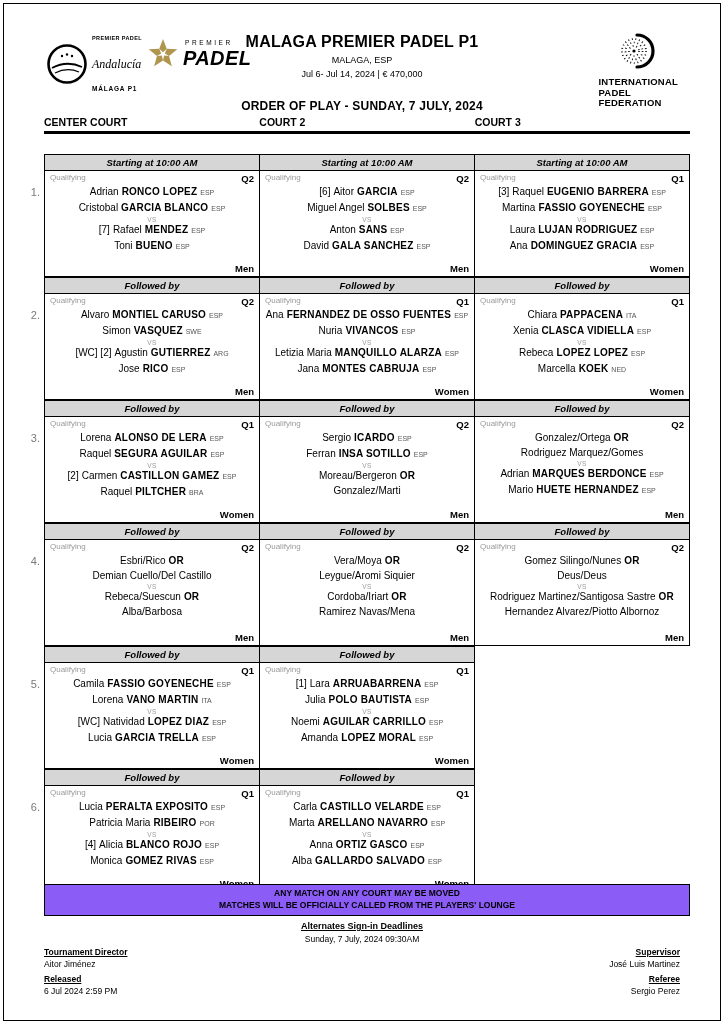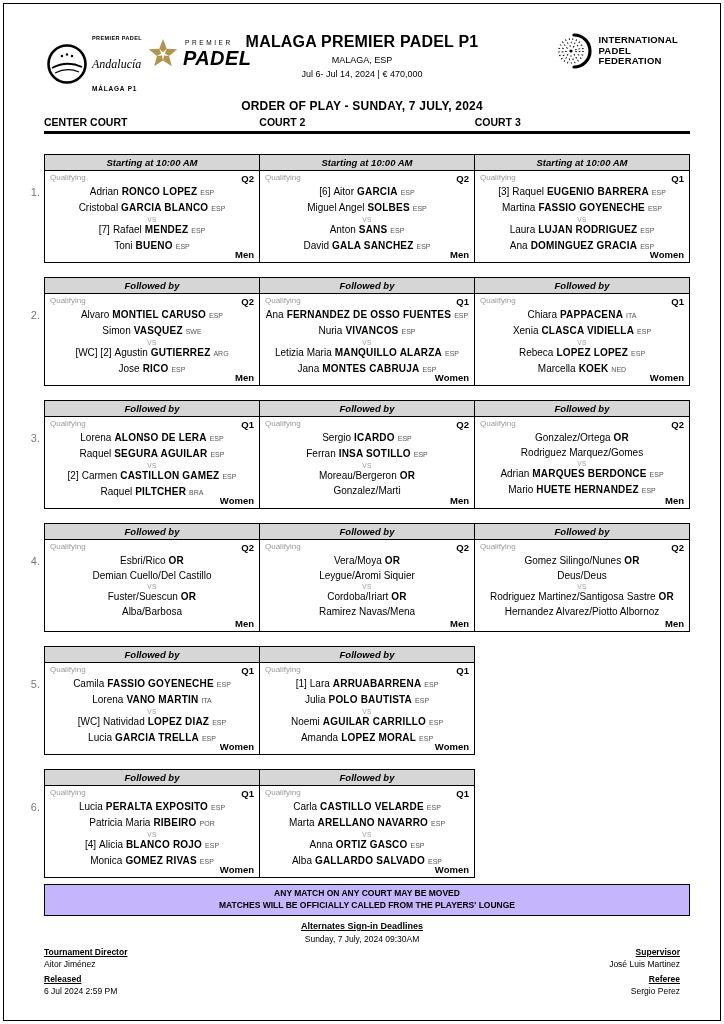--- a/index.html
+++ b/index.html
@@ -13,47 +13,47 @@
   .anda-l1 { font-size:5.5px; font-weight:bold; letter-spacing:0.4px; }
   .anda-l2 { font-family:"Liberation Serif", serif; font-style:italic; font-size:12px; margin:16px 0; }
   .anda-l3 { font-size:6.5px; font-weight:bold; letter-spacing:0.8px; }
   .logo-premier { position:absolute; left:148px; top:38px; display:flex; align-items:center; gap:5px; }
   .pp1 { font-size:6.5px; letter-spacing:2.6px; font-weight:500; margin-left:2px; }
   .pp2 { font-size:20px; font-weight:800; font-style:italic; letter-spacing:0.4px; margin-top:1px; }
   .title-block { position:absolute; left:50%; transform:translateX(-50%); top:33px; width:340px; text-align:center; }
   .main-title { font-size:16px; font-weight:bold; letter-spacing:0.2px; }
   .sub-title { font-size:9px; margin-top:4px;text-align:center; }
   .dates-line { font-size:9px; margin-top:4px; }
-  .logo-ipf { position:absolute; right:46px; top:31px; display:flex; align-items:center; gap:6px; }
+  .logo-ipf { position:absolute; right:46px; top:31px; display:flex; align-items:center; gap:6px;flex-direction:column; }
   .ipf-text { font-size:9.5px; font-weight:bold; line-height:10.5px; letter-spacing:0.2px; }
 
   .order-title { position:absolute; top:99px; left:0; width:100%; text-align:center; font-size:12px; font-weight:bold; letter-spacing:0.2px; }
 
   
   .court-names { position:absolute; top:116px; left:44px; width:646px; display:flex; }
   .court-name { flex:1; font-size:10.5px; font-weight:bold; }
   .grid { position:absolute; top:131px; left:44px; width:646px; display:flex; align-items:flex-start; border-top:3px solid #000; }
   .court-col { flex:1; min-width:0;margin-top:20px; }
   .court-col + .court-col { margin-left:-1px; }
   .match-cell { height:123px; }
   .slot-header { height:17px; background:#d6d6d6; border:1px solid #000; text-align:center; font-size:9.5px; font-weight:bold; font-style:italic; line-height:15px; }
-  .match-box { position:relative; height:92px; border:1px solid #000; border-top:none; background:#fff; }
+  .match-box { position:relative; height:106px; border:1px solid #000; border-top:none; background:#fff; }
   .match-meta { display:flex; justify-content:space-between; padding:2px 5px 0 5px; }
   .stage { font-size:8px; color:#9a9a9a; }
   .round { font-size:9.5px; font-weight:bold; }
   .players { margin-top:1px; }
   .player-line { display:flex; justify-content:center; align-items:baseline; gap:3px; font-size:10px; line-height:14.5px; white-space:nowrap; }
   .player-line .last { font-weight:bold; letter-spacing:0.2px; }
   .player-line .cc { font-size:7px; color:#555; }
   .vs { text-align:center; font-size:6.5px; line-height:7px; color:#9a9a9a; text-transform:uppercase; letter-spacing:0.5px; }
   .gender { position:absolute; right:5px; bottom:2px; font-size:9.5px; font-weight:bold; }
   .row-num { position:absolute; left:22px; width:18px; text-align:right; font-size:11px; color:#7a7a7a; }
 
   
-  .notice { position:absolute; top:884px; left:44px; width:646px; background:#c4b5fd; border:1.5px solid #000; text-align:center; font-size:8.5px; font-weight:bold; padding:3px 0 4px 0; line-height:11.5px; }
+  .notice { position:absolute; top:884px; left:44px; width:646px; background:#8b5cf6; border:1.5px solid #000; text-align:center; font-size:8.5px; font-weight:bold; padding:3px 0 4px 0; line-height:11.5px; }
   .alt-title { position:absolute; top:921px; left:0; width:100%; text-align:center; font-size:9px; font-weight:bold; text-decoration:underline; }
   .alt-value { position:absolute; top:934px; left:0; width:100%; text-align:center; font-size:8.5px; }
   .credits-left { position:absolute; left:44px; top:946px; font-size:8.5px; line-height:12px; }
   .credits-right { position:absolute; right:44px; top:946px; font-size:8.5px; line-height:12px; text-align:right; }
   .cred-label { font-weight:bold; text-decoration:underline; }
   .cred-value { margin-bottom:3px; }
 </style>
 </head>
 <body>
 
@@ -237,21 +237,21 @@
             <div class="players">
               <div class="player-line">
                 <span class="name">Esbri/Rico</span>
                 <span class="last">OR</span>
               </div>
               <div class="player-line">
                 <span class="name">Demian Cuello/Del Castillo</span>
               </div>
               <div class="vs">vs</div>
               <div class="player-line">
-                <span class="name">Fuster/Suescun</span>
+                <span class="name">Rebeca/Suescun</span>
                 <span class="last">OR</span>
               </div>
               <div class="player-line">
                 <span class="name">Alba/Barbosa</span>
               </div>
             </div>
             <div class="gender">Men</div>
           </div>
         </div>
         <div class="match-cell">

